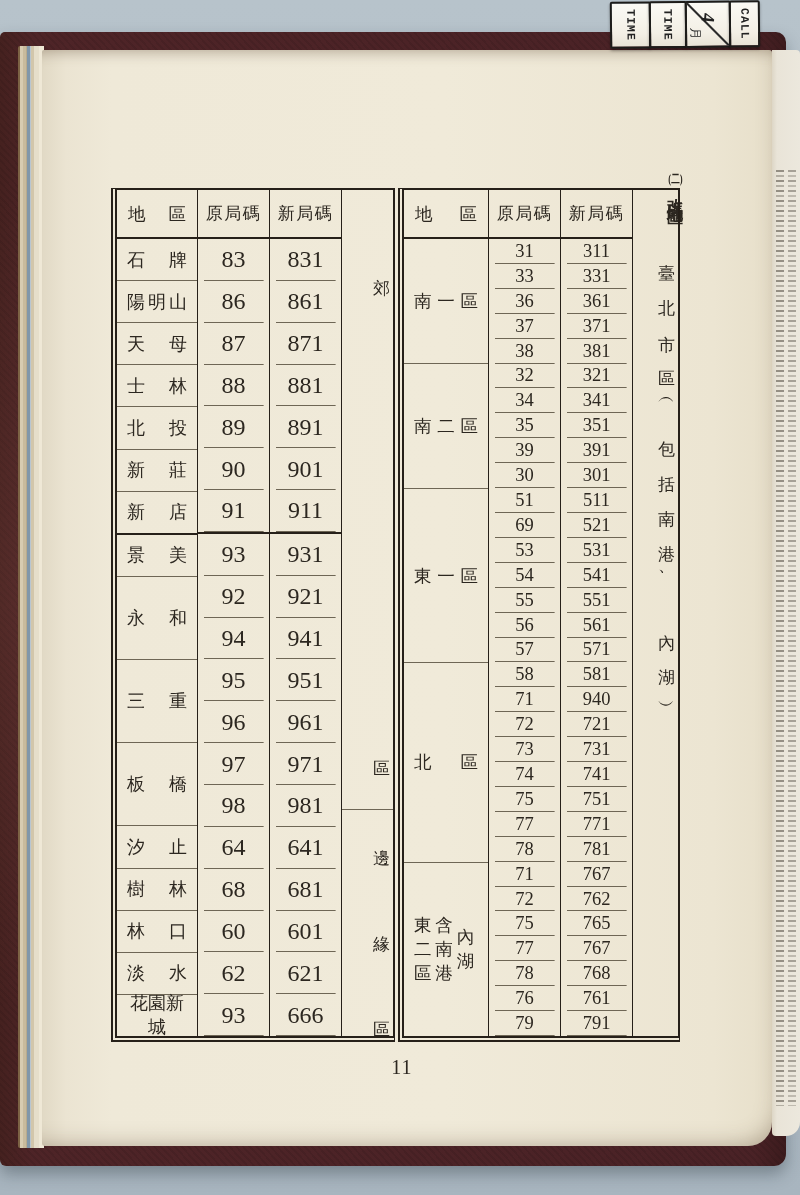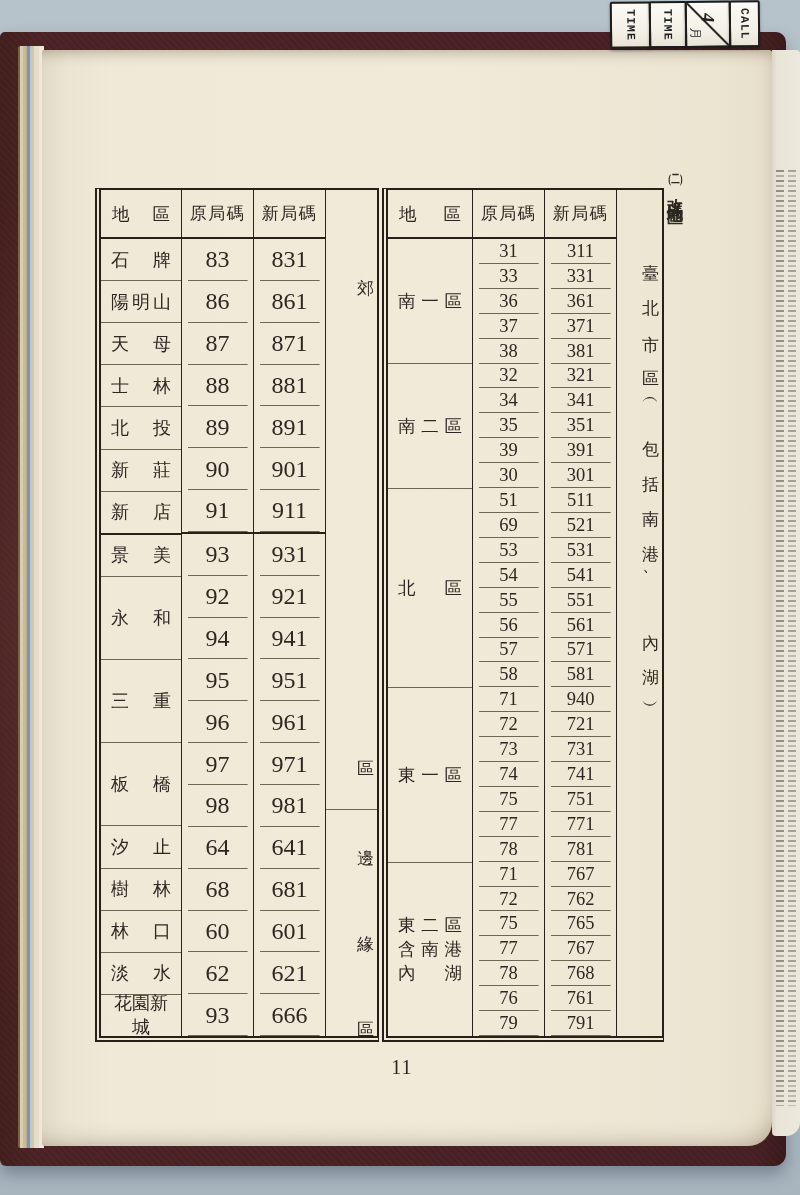--- a/index.html
+++ b/index.html
@@ -52,38 +52,38 @@
   .tab.t3 .mark{position:absolute;left:16px;top:4px;font-size:19px;font-weight:bold;transform:rotate(96deg);color:#222;}
 
   
   .section-heading{position:absolute;left:622px;top:122px;height:230px;
     writing-mode:vertical-rl;font-size:16px;letter-spacing:4px;color:#2c2720;font-weight:bold;}
   .section-heading .num{text-combine-upright:all;font-size:13px;letter-spacing:0;}
 
   
   .ctable{position:absolute;display:grid;grid-template-rows:49px 1fr;
     color:#2c2720;box-sizing:border-box;
-    border:2.4px solid #262019;border-left:6px double #262019;border-bottom:6px double #262019;}
+    border:2.4px solid #262019;border-left:6px double #262019;border-bottom:6px double #262019;margin-left:16px;}
   .ctable.left{left:53px;top:138px;width:284px;height:854px;grid-template-columns:81px 143px 1fr;}
   .ctable.right{left:340px;top:138px;width:282px;height:854px;grid-template-columns:85px 143px 1fr;}
 
   .h-area{grid-area:1/1;border-right:1.6px solid #262019;border-bottom:2.2px solid #262019;
     display:flex;align-items:center;padding:0 11px;font-size:17.5px;}
   .h-area span{width:100%;text-align:justify;text-align-last:justify;}
   .h-codes{grid-area:1/2;display:flex;border-bottom:2.2px solid #262019;font-size:17px;}
   .h-old{width:72px;border-right:1.4px solid #262019;display:flex;align-items:center;justify-content:center;letter-spacing:1.5px;box-sizing:border-box;}
   .h-new{flex:1;display:flex;align-items:center;justify-content:center;letter-spacing:1.5px;}
   .h-label{grid-area:1/3;border-left:1.6px solid #262019;}
 
   .area-col{grid-area:2/1;border-right:1.6px solid #262019;display:flex;flex-direction:column;}
   .group{flex:var(--s,1);display:flex;align-items:center;padding:0 10px;border-bottom:1px solid #6e6655;min-height:0;}
   .group:last-child{border-bottom:none;}
   .group>span{width:100%;text-align:justify;text-align-last:justify;font-size:18px;}
   .group.tight>span{text-align:center;text-align-last:center;}
-  .group.multi{flex-direction:column;justify-content:center;}
+  .group.multi{flex-direction:row;justify-content:center;}
   .group.multi>span{width:100%;text-align:justify;text-align-last:justify;font-size:17.5px;}
 
   .codes-col{grid-area:2/2;display:flex;flex-direction:column;}
   .code-row{flex:1;display:flex;min-height:0;}
   .cellv{display:flex;align-items:center;justify-content:center;
     background:linear-gradient(#6e6655,#6e6655) bottom center/84% 1px no-repeat;box-sizing:border-box;}
   .code-row .old{width:72px;border-right:1.4px solid #262019;}
   .code-row .new{flex:1;}
   .ctable.left .cellv{font-size:24px;}
   .ctable.right .cellv{font-size:18.5px;}
@@ -307,25 +307,25 @@
       </div>
       <div class="h-label"></div>
 
       <div class="area-col">
         <div class="group" style="--s:5">
             <span>南一區</span>
           </div>
         <div class="group" style="--s:5">
             <span>南二區</span>
           </div>
+        <div class="group" style="--s:7">
+            <span>東一區</span>
+          </div>
         <div class="group" style="--s:8">
             <span>北區</span>
-          </div>
-        <div class="group" style="--s:7">
-            <span>東一區</span>
           </div>
         <div class="group multi" style="--s:7">
           <span>東二區</span>
           <span>含南港</span>
           <span>內湖</span>
         </div>
       </div>
 
       <div class="codes-col">
 

